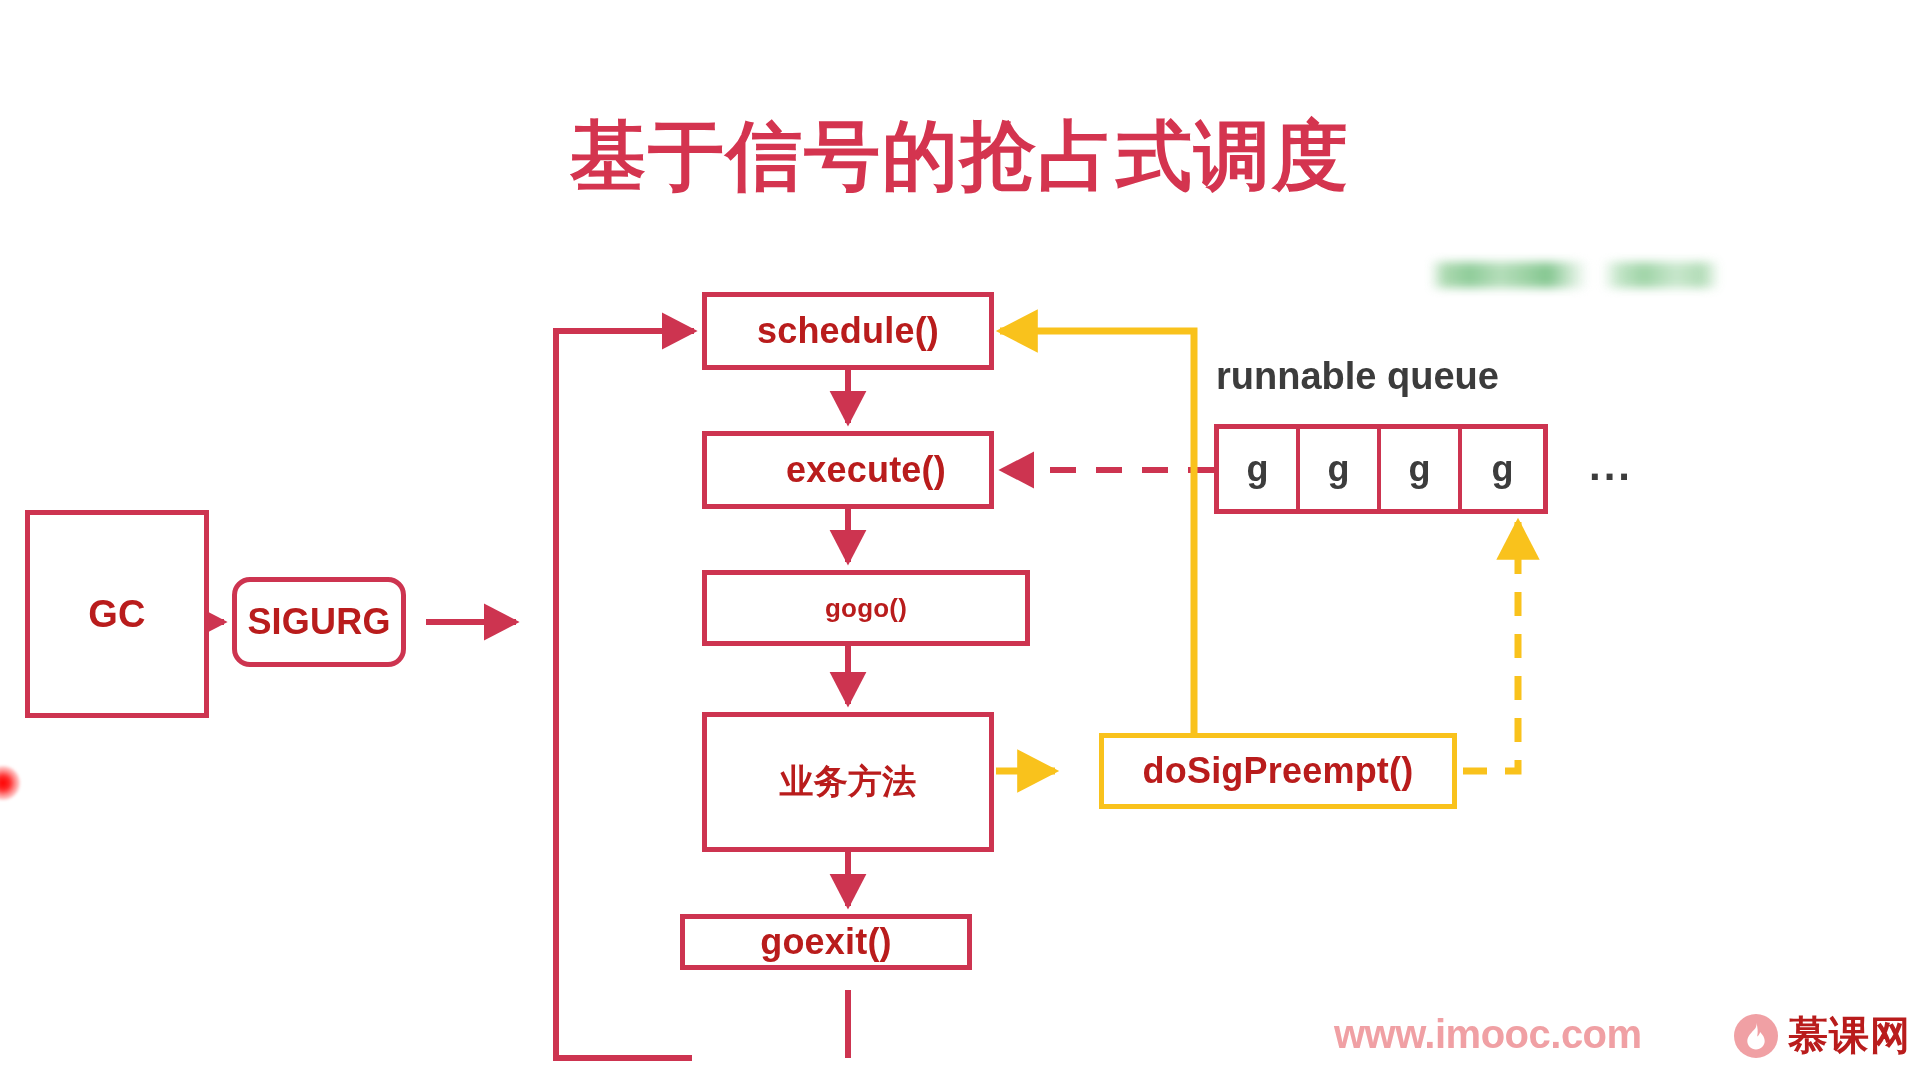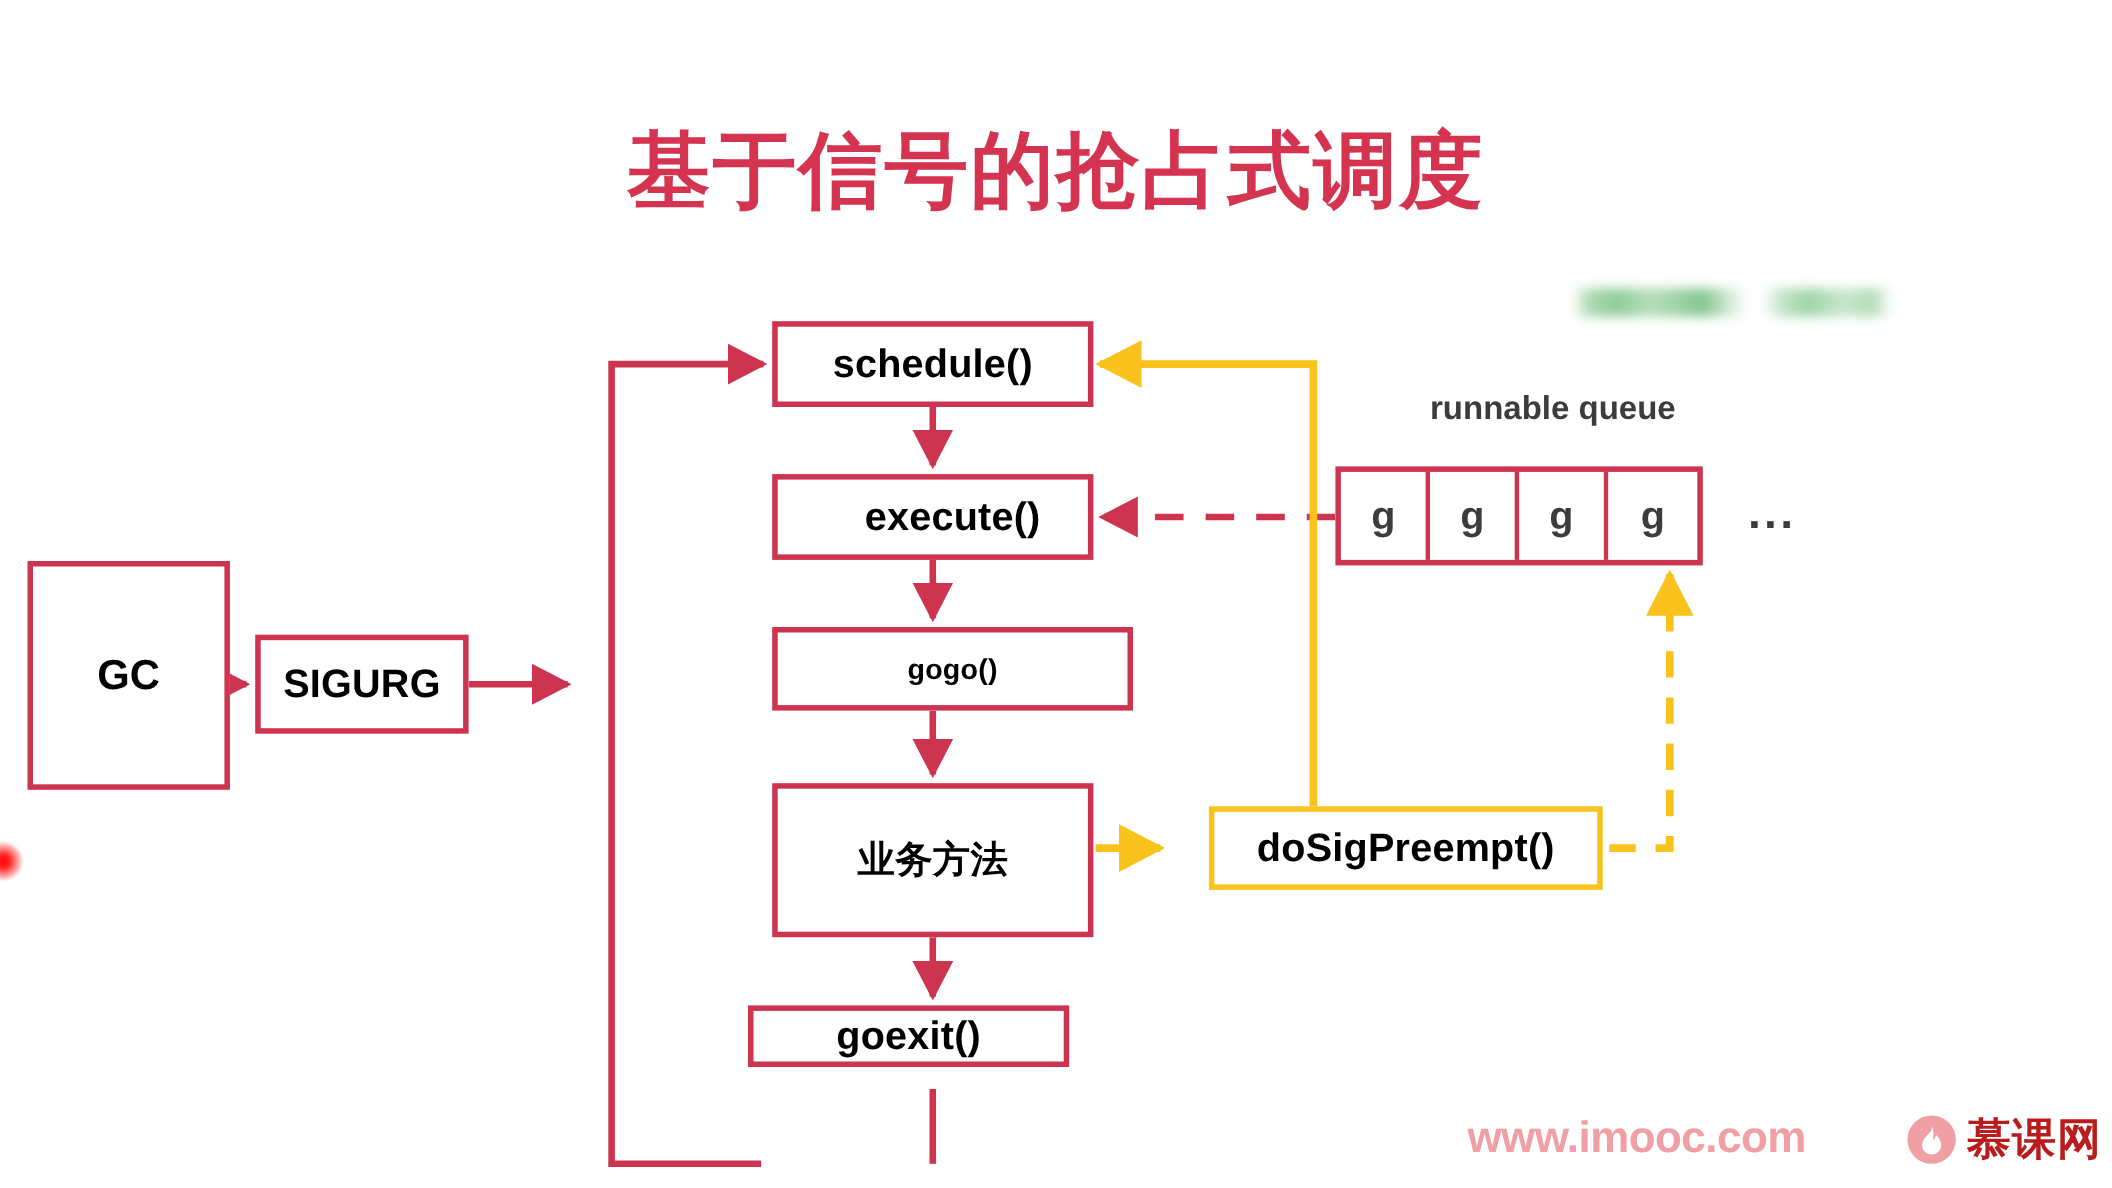--- a/index.html
+++ b/index.html
@@ -46,43 +46,43 @@
     pointer-events: none;
   }
   
   .node {
     position: absolute;
     box-sizing: border-box;
     background: #ffffff;
     display: flex;
     align-items: center;
     justify-content: center;
-    color: #000000;
+    color: #b91c1c;
     font-weight: 700;
     letter-spacing: .2px;
     white-space: nowrap;
   }
   .node.red   { border: 5px solid #cd3450; }
   .node.amber { border: 5px solid #f9c21c; }
 
   .n-gc      { left: 15px;   top: 510px; width: 184px; height: 208px; font-size: 38px; margin-left: 10px; }
-  .n-sigurg  { left: 232px;  top: 577px; width: 194px; height: 90px;  font-size: 36px; }
+  .n-sigurg  { left: 232px;  top: 577px; width: 174px; height: 90px;  font-size: 36px; border-radius: 18px; }
   .n-sched   { left: 702px;  top: 292px; width: 292px; height: 78px;  font-size: 36px; }
   .n-exec    { left: 702px;  top: 431px; width: 292px; height: 78px;  font-size: 36px; padding-left: 36px; }
   .n-gogo    { left: 702px;  top: 570px; width: 328px; height: 76px;  font-size: 26px; }
   .n-biz     { left: 702px;  top: 712px; width: 292px; height: 140px; font-size: 34px; }
   .n-goexit  { left: 680px;  top: 914px; width: 292px; height: 56px;  font-size: 36px; }
   .n-dosig   { left: 1063px; top: 733px; width: 358px; height: 76px;  font-size: 36px; margin-left: 36px; }
 
   
   .queue-label {
     position: absolute;
-    left: 1300px;
+    left: 1216px;
     top: 355px;
-    font-size: 30px;
+    font-size: 38px;
     font-weight: 700;
     color: #3c3c3c;
     white-space: nowrap;
     user-select: none;
   }
   .queue {
     position: absolute;
     left: 1214px;
     top: 424px;
     height: 90px;

